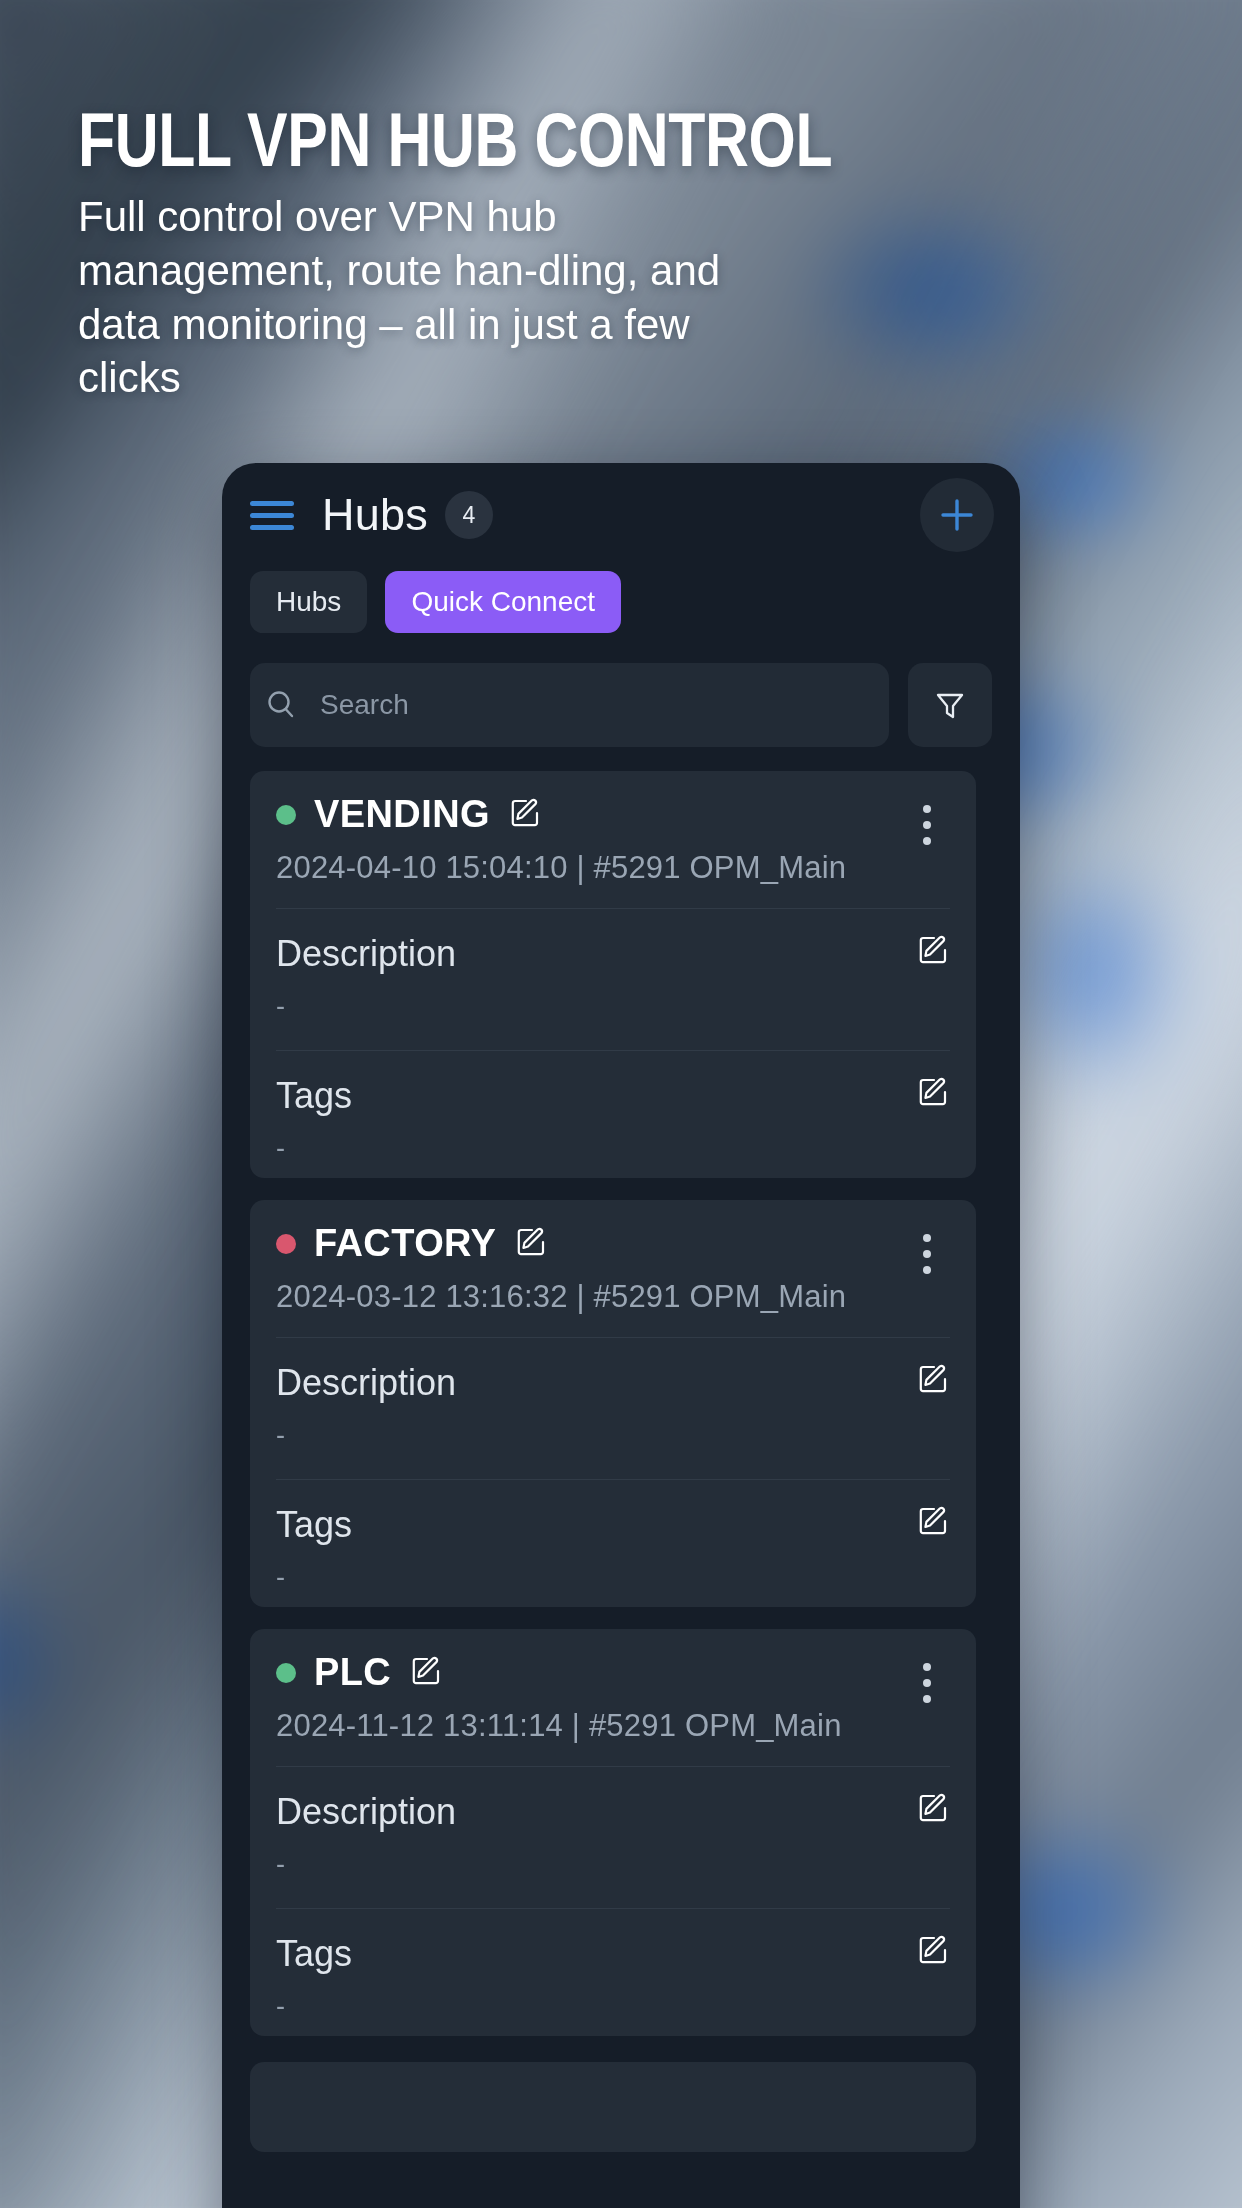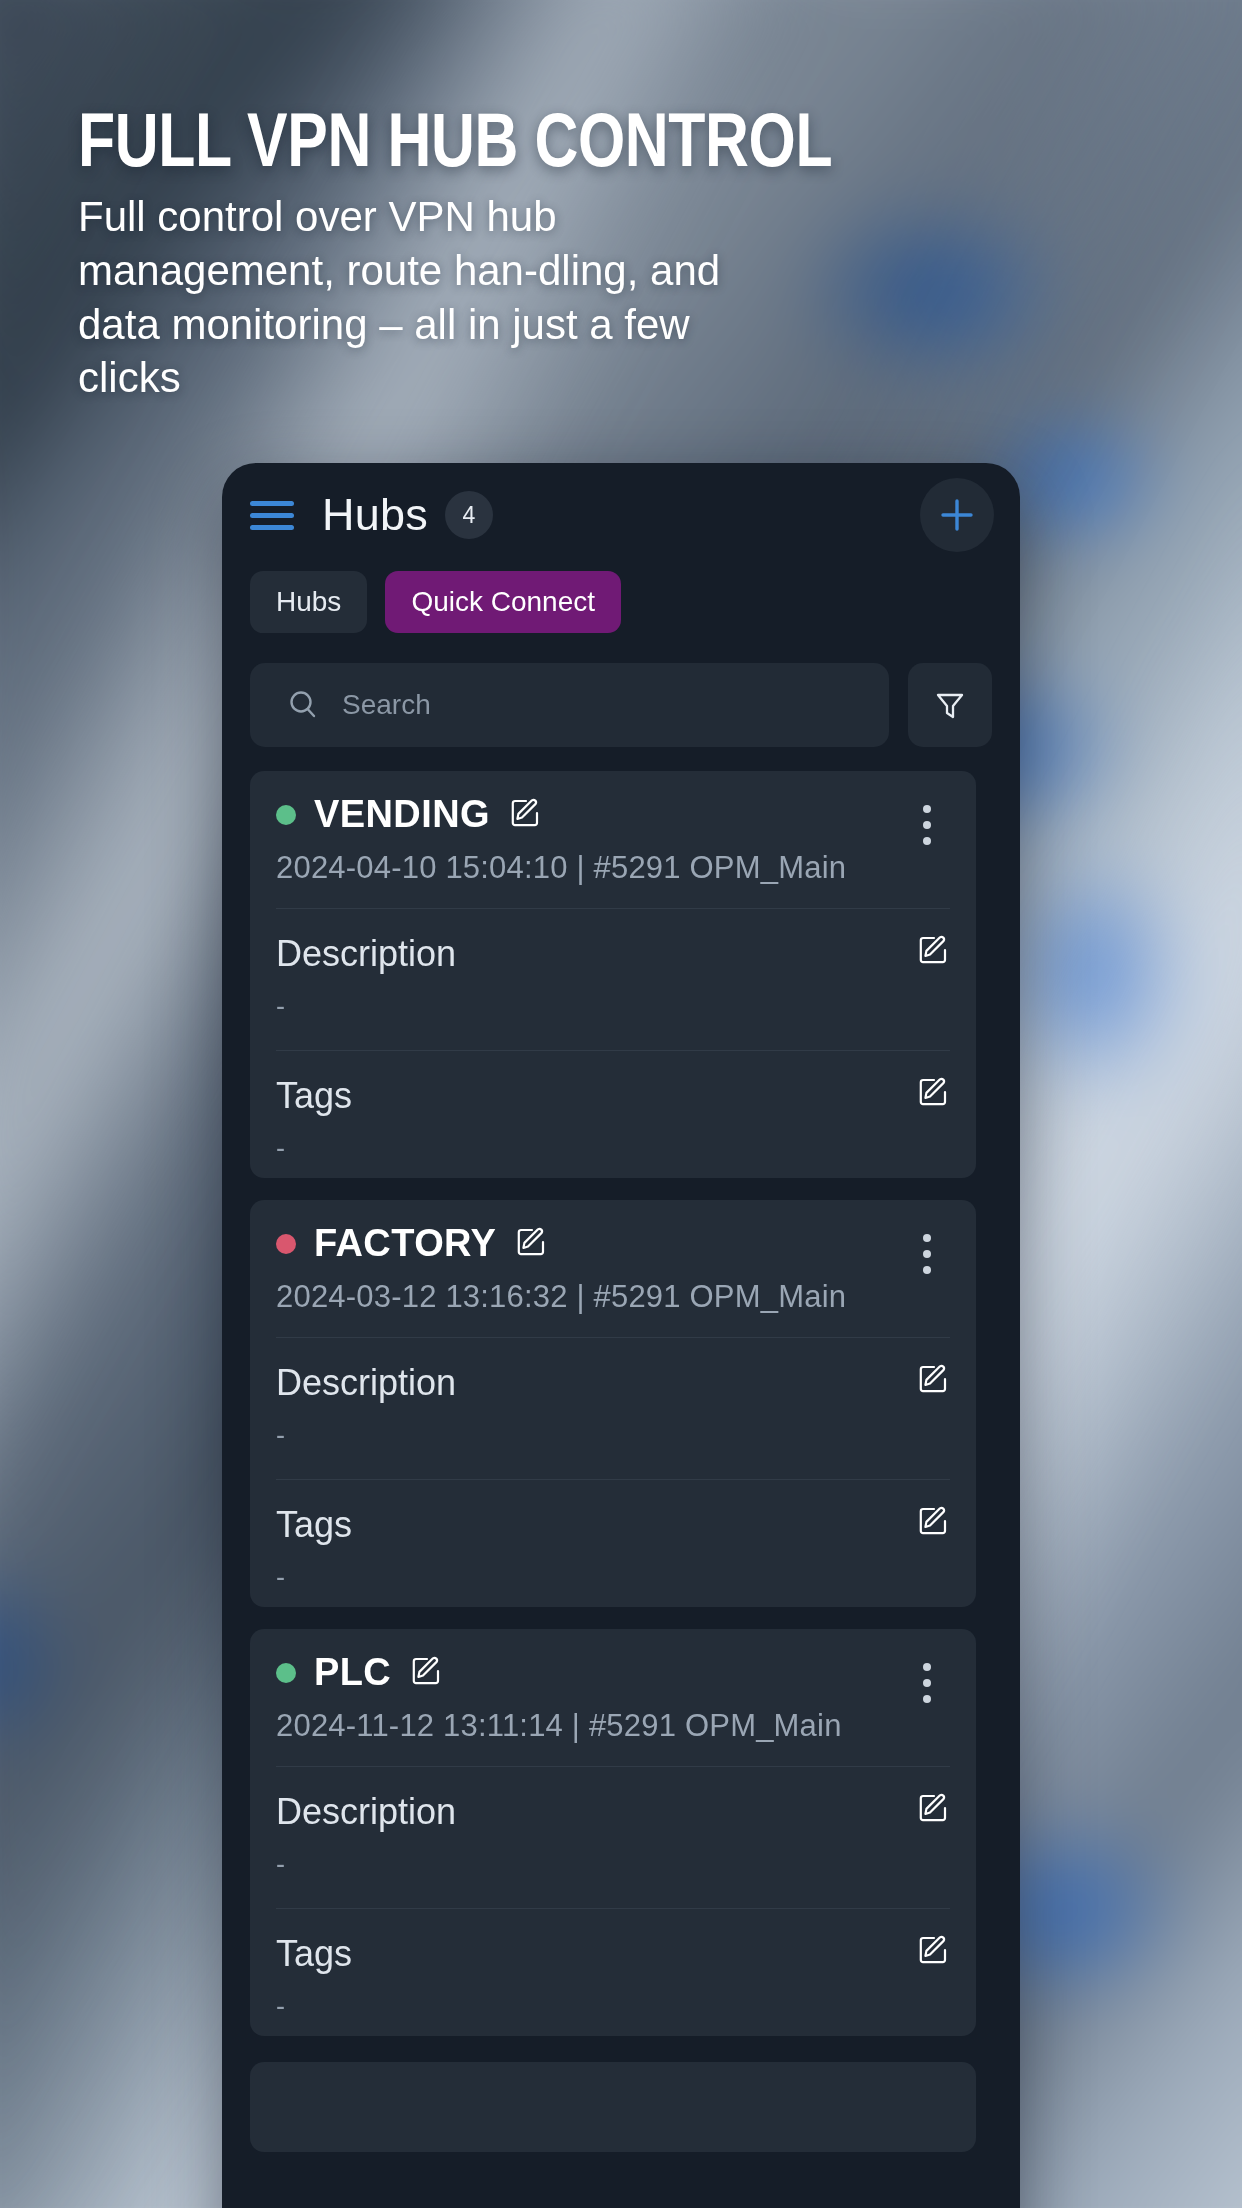--- a/index.html
+++ b/index.html
@@ -107,30 +107,30 @@
   
   .tabs { display:flex; gap:18px; padding:4px 28px 0 28px; }
   .tab {
     height:62px; padding:0 26px;
     border-radius:13px;
     display:flex; align-items:center;
     font-size:28px; color:#e6ebf1;
     background:#242d38;
     cursor:pointer;
   }
-  .tab.active { background:#701a75; color:#ffffff; }
+  .tab.active { background:#8b5cf6; color:#ffffff; }
 
   
   .searchrow { display:flex; gap:19px; padding:30px 28px 0 28px; }
   .searchbox {
     flex:1; height:84px;
     background:#222b36;
     border-radius:15px;
     display:flex; align-items:center;
-    padding:0 36px;
+    padding:0 14px;
   }
   .search-ph { margin-left:22px; font-size:28px; color:#8b97a5; }
   .filter-btn {
     width:84px; height:84px;
     background:#222b36;
     border-radius:15px;
     display:flex; align-items:center; justify-content:center;
     cursor:pointer;
   }
 

